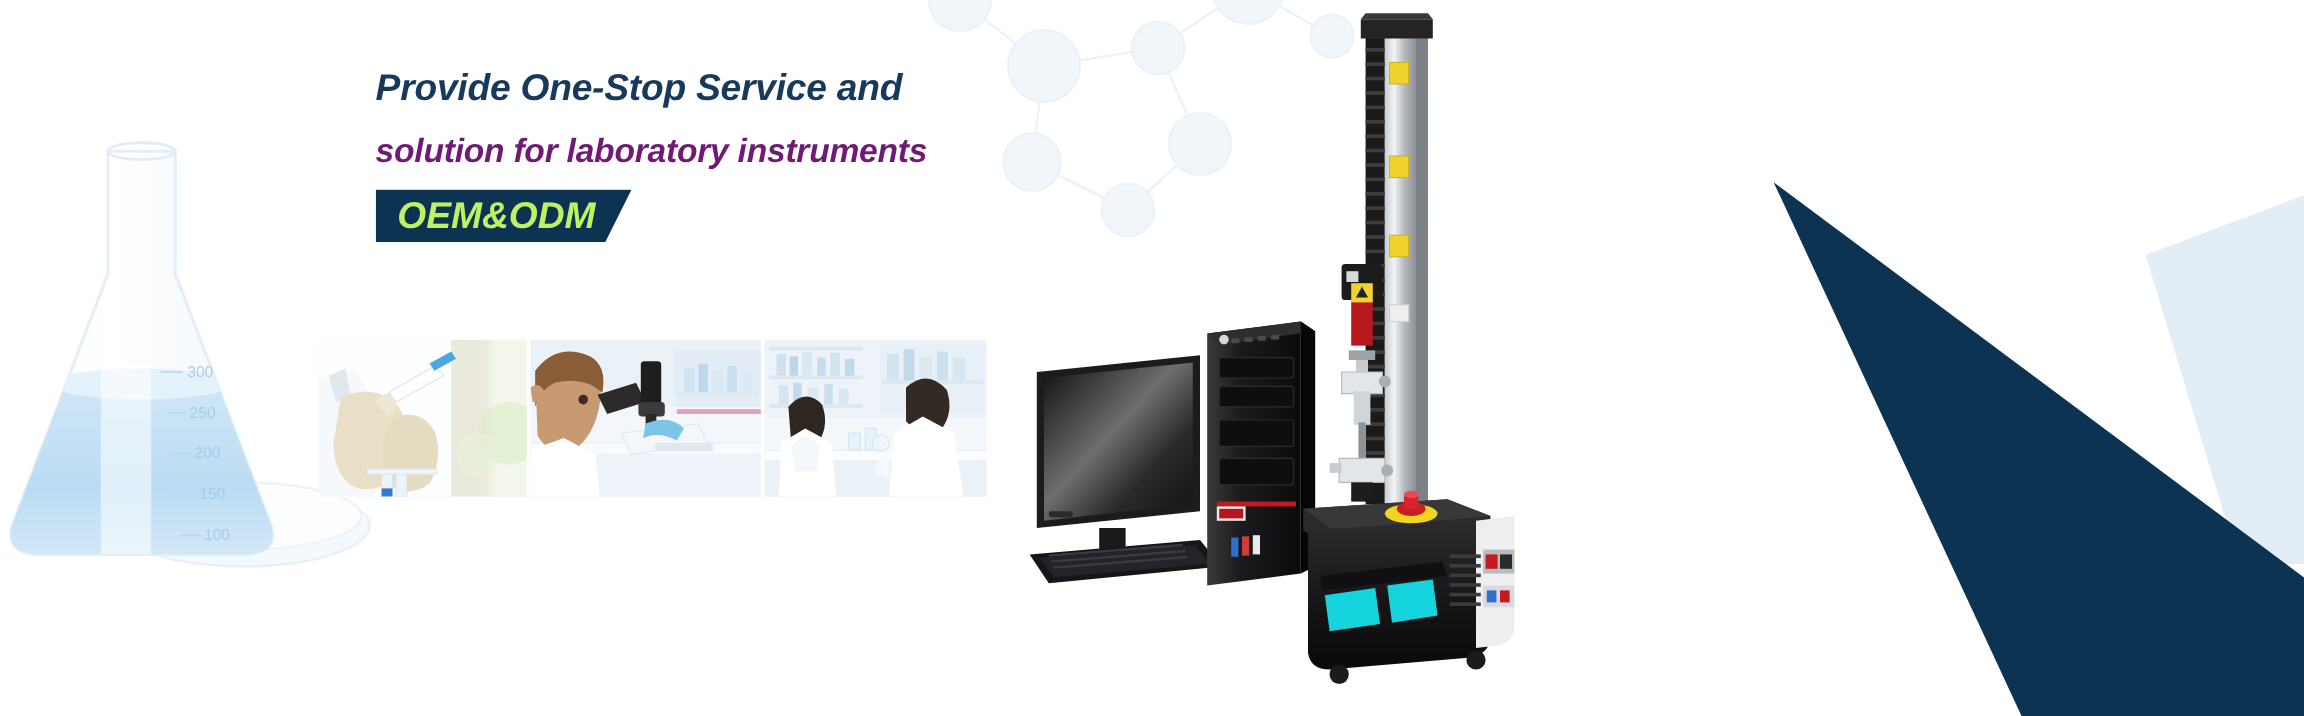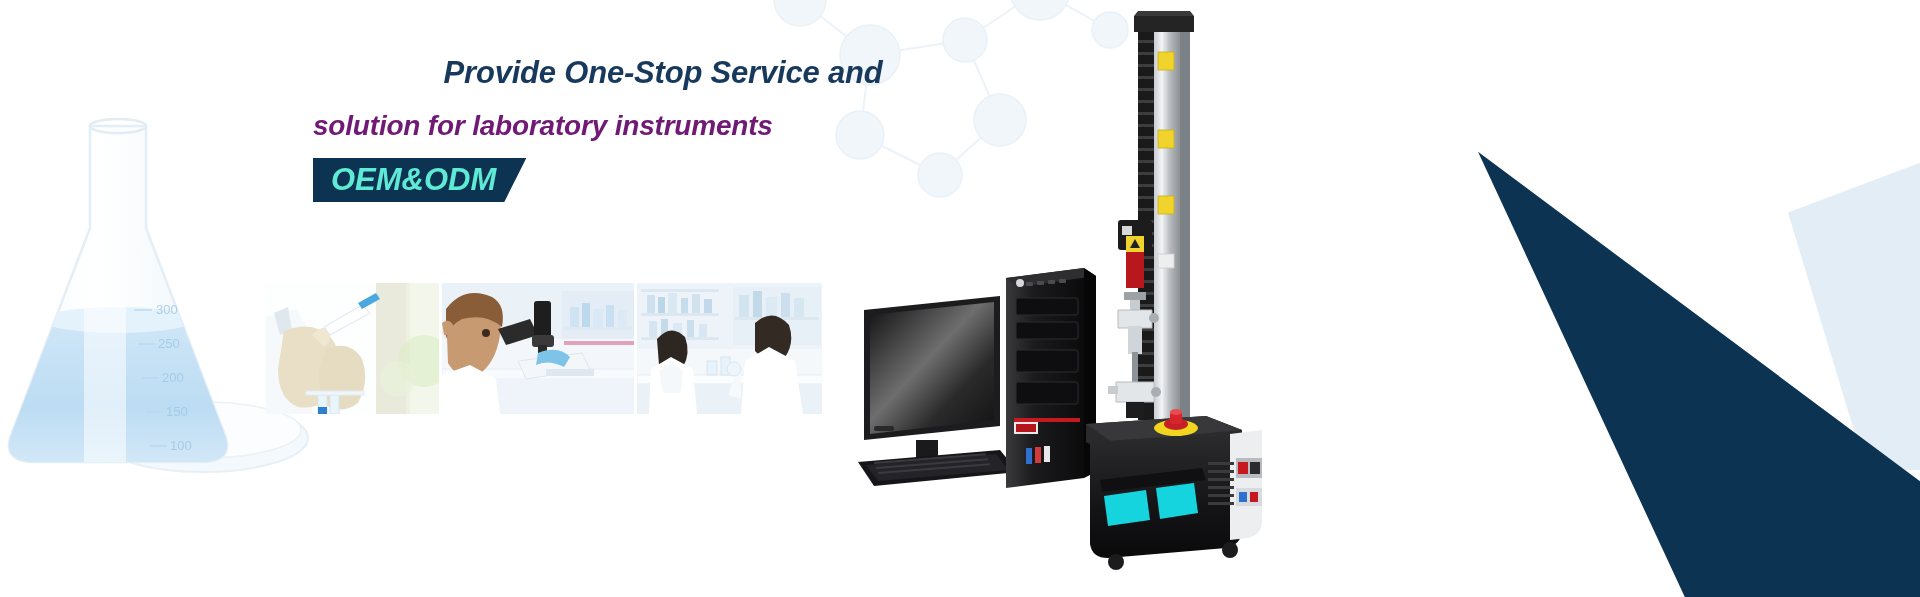--- a/index.html
+++ b/index.html
@@ -67,21 +67,20 @@
     width: 700px;
   }
   .headline-1 {
     font-size: 31px;
     font-weight: bold;
     font-style: italic;
     color: #16395c;
     letter-spacing: -0.2px;
     line-height: 1.1;
     white-space: nowrap;
-    text-align: center;
   }
   .headline-2 {
     margin-top: 21px;
     font-size: 28px;
     font-weight: bold;
     font-style: italic;
     color: #701a75;
     letter-spacing: -0.2px;
     line-height: 1.1;
     white-space: nowrap;
@@ -93,21 +92,21 @@
     height: 44px;
     padding: 0 30px 0 18px;
     background: #0d3352;
     clip-path: polygon(0 0, 100% 0, calc(100% - 22px) 100%, 0 100%);
   }
   .badge-text {
     display: block;
     font-size: 31px;
     font-weight: bold;
     font-style: italic;
-    color: #5eead4;
+    color: #bef264;
     line-height: 44px;
     letter-spacing: 0px;
     white-space: nowrap;
   }
 
   
   .photo-strip {
     position: absolute;
     left: 266px;
     top: 283px;

